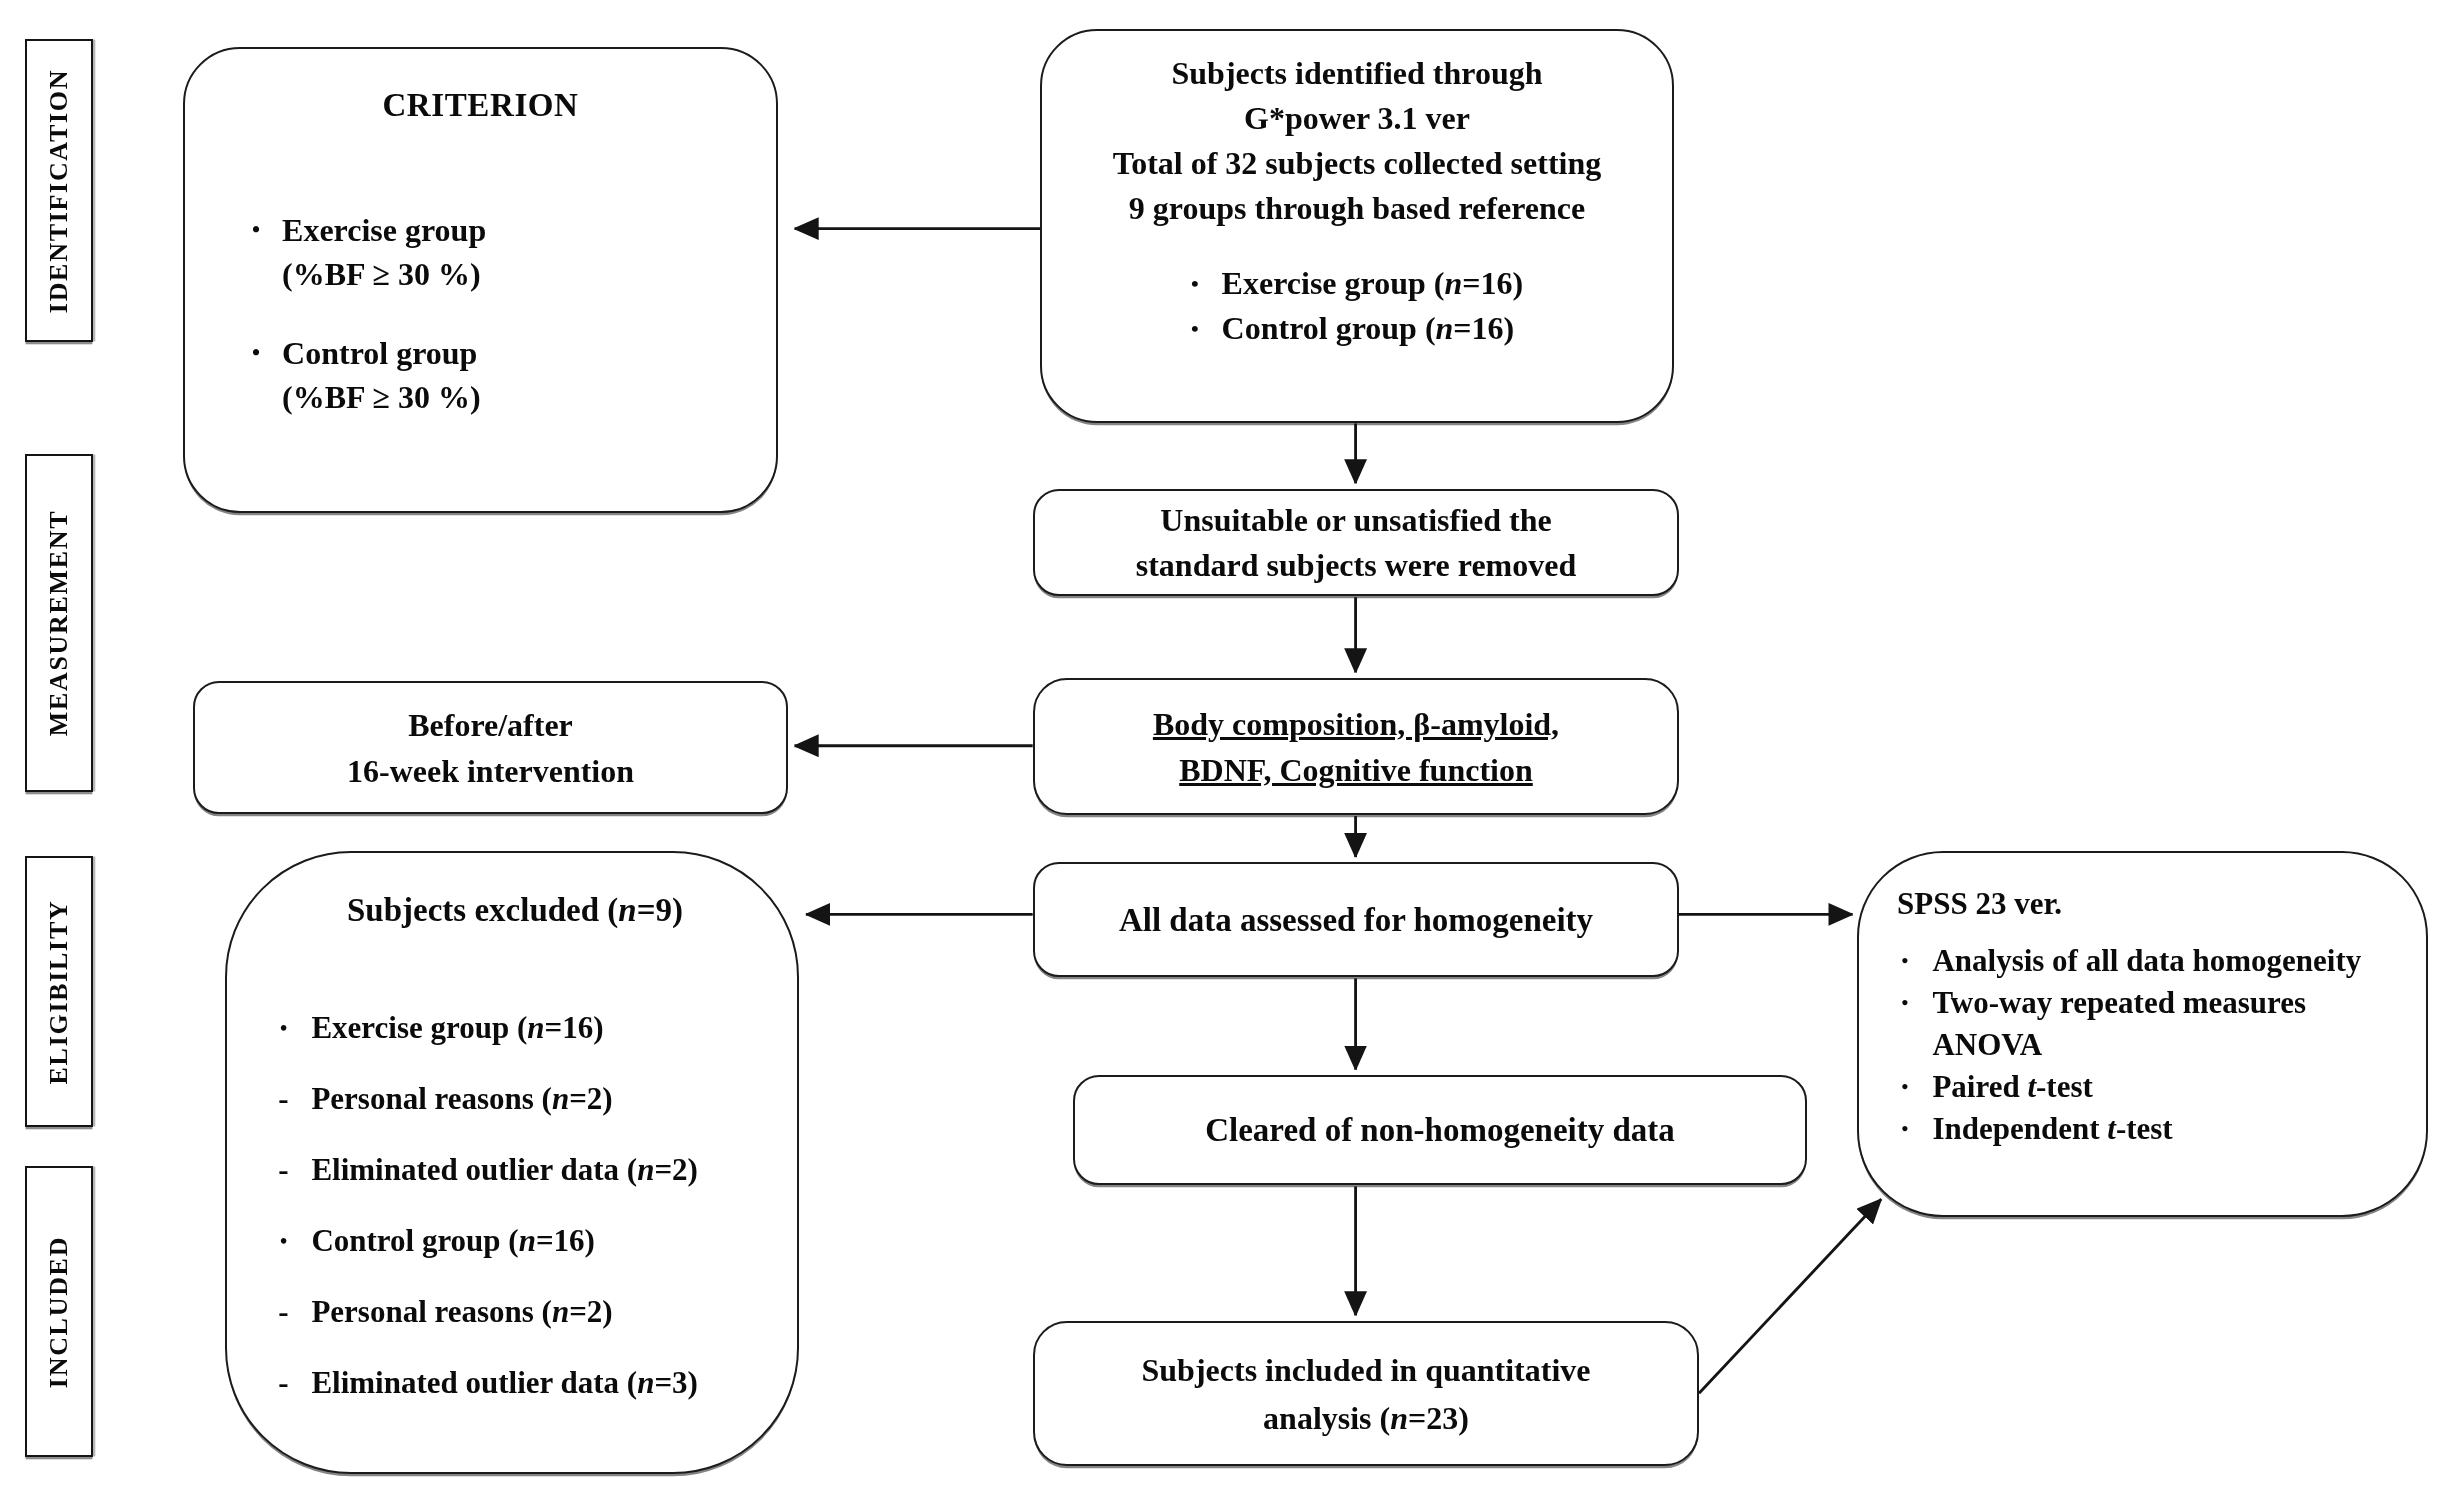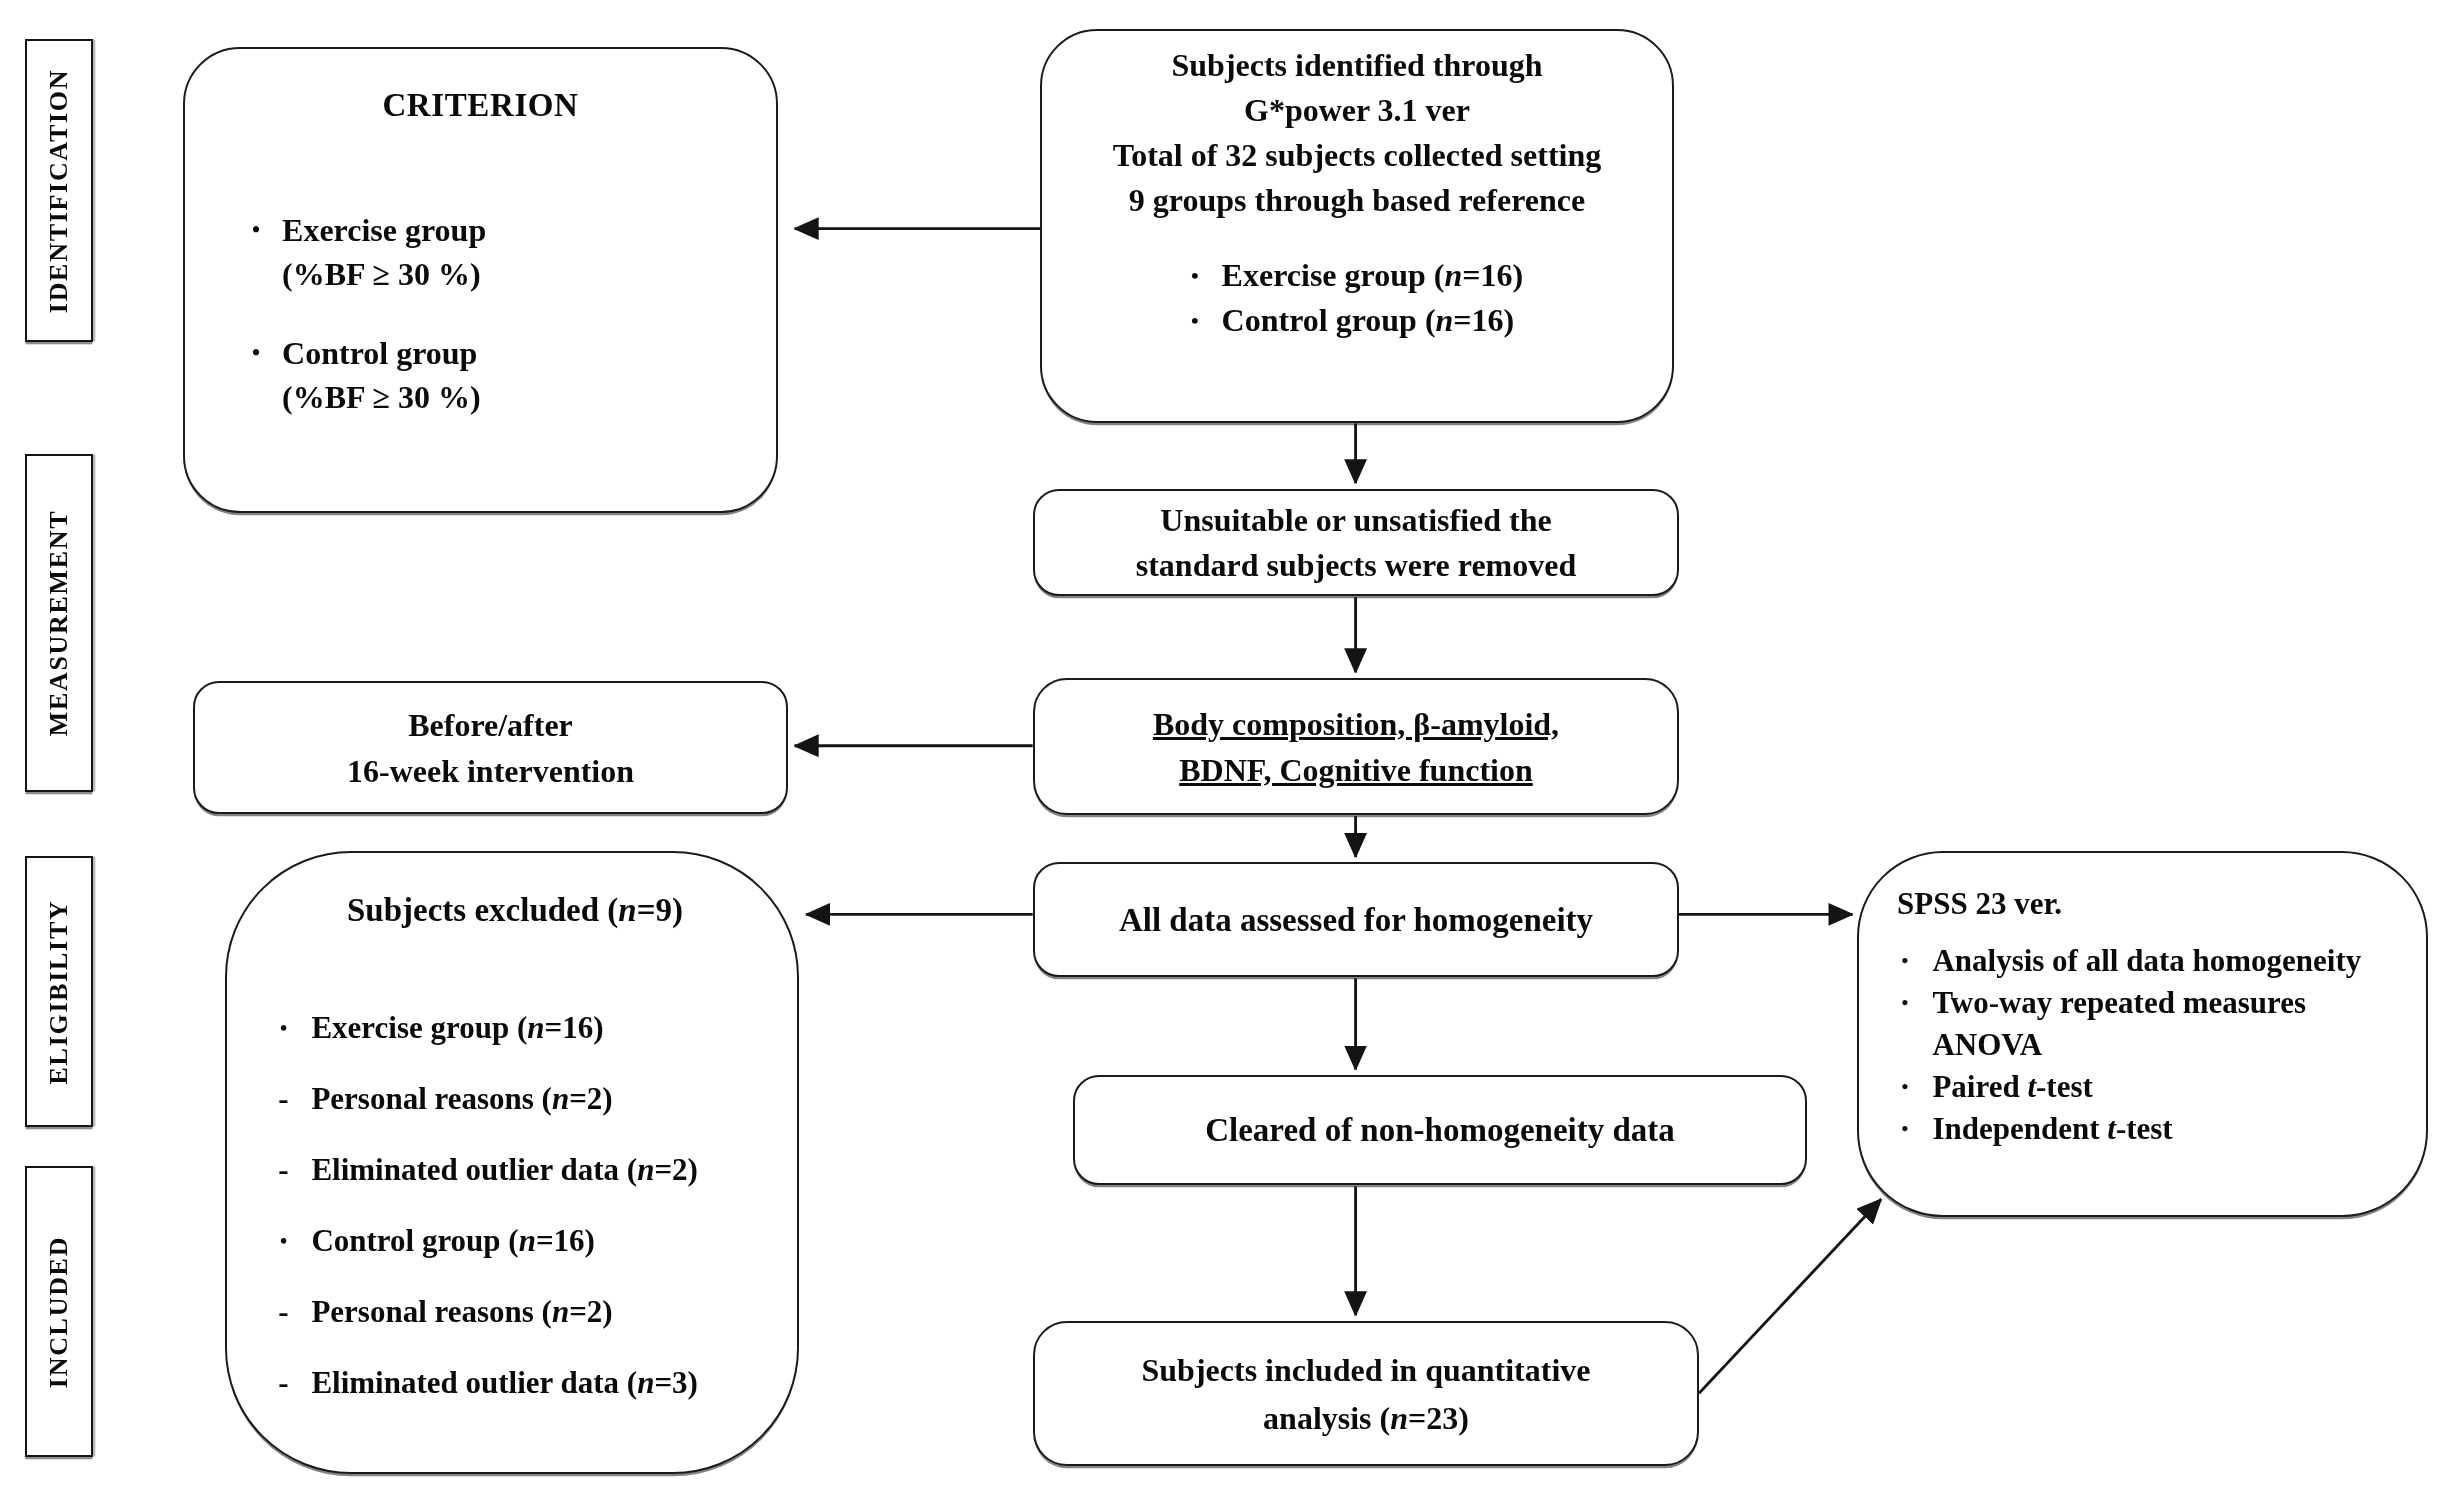--- a/index.html
+++ b/index.html
@@ -38,21 +38,21 @@
   .r45{border-radius:26px;}
   .r150{border-radius:86px;}
   .r220{border-radius:126px;}
   
   .crit-title{position:absolute;top:33px;left:0;right:0;text-align:center;font-size:33px;letter-spacing:0.6px;}
   .crit-items{position:absolute;top:159px;left:67px;right:23px;}
   .crit-item{display:flex;gap:22px;margin-bottom:35px;}
   .crit-item .mk{font-size:23px;line-height:44px;}
   .crit-item .tx{font-size:32px;line-height:44px;}
   
-  .id-lines{margin-top:12px;text-align:center;font-size:32px;line-height:45px;width:100%;}
+  .id-lines{margin-top:20px;text-align:center;font-size:32px;line-height:45px;width:100%;}
   .id-bullets{display:inline-block;text-align:left;margin-top:30px;}
   .id-bullet{display:flex;gap:23px;font-size:32px;line-height:45px;}
   .id-bullet .mk{font-size:22px;}
   
   .xc-title{position:absolute;top:34px;left:6px;right:0;text-align:center;font-size:33px;}
   .xc-list{position:absolute;top:155px;left:48px;right:17px;}
   .xc-item{display:flex;gap:19.4px;margin-bottom:31px;font-size:31px;line-height:40px;}
   .xc-item .mk{width:17px;text-align:center;}
   .xc-item .mk.dot{font-size:20.6px;}
   .gap-top{margin-top:16px;}

